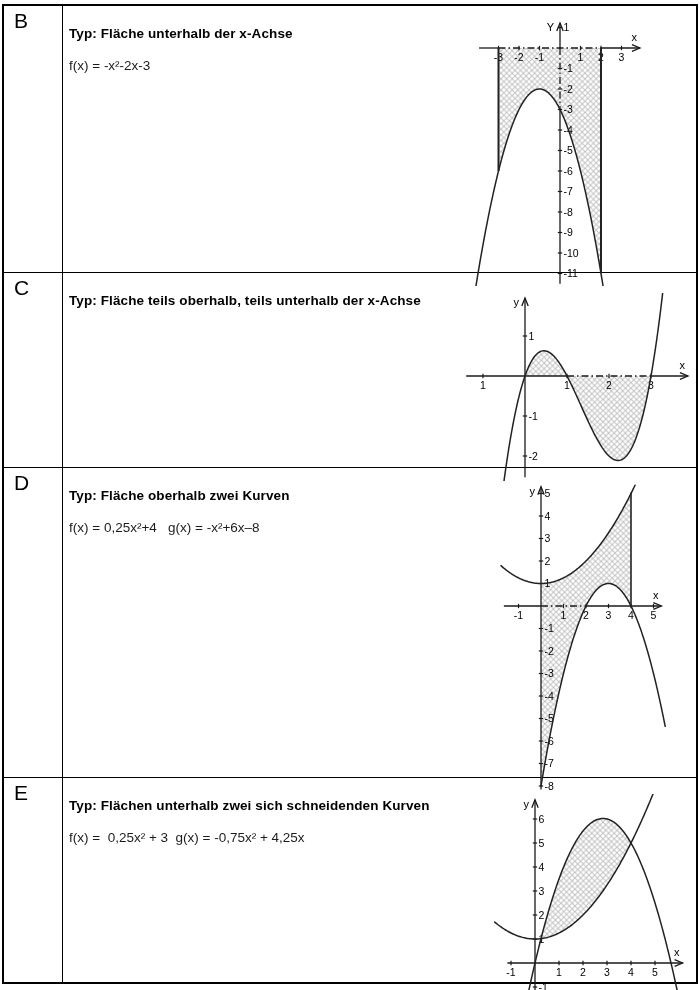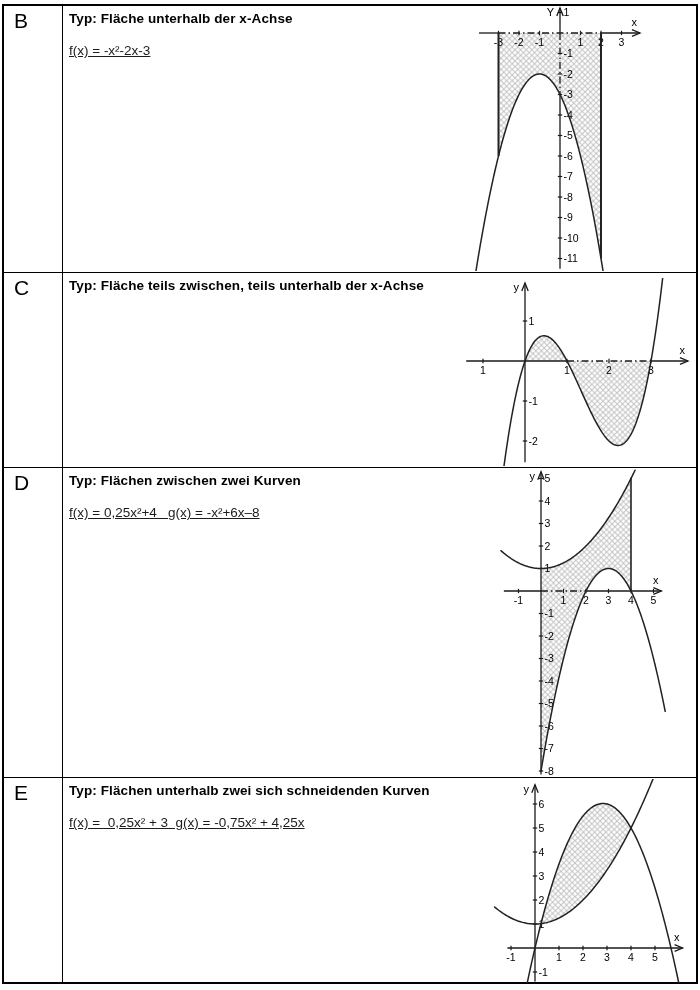--- a/index.html
+++ b/index.html
@@ -7,23 +7,23 @@
         font-family:"Liberation Sans","DejaVu Sans",sans-serif;color:#000;overflow:hidden;}
   .tbl{position:absolute;left:2px;top:4px;width:692px;border:2px solid #000;}
   .row{display:flex;border-bottom:1px solid #000;}
   .row:last-child{border-bottom:none;}
   .row-b{height:266px;}
   .row-c{height:194px;}
   .row-d{height:309px;}
   .row-e{height:204px;}
   .cell-label{width:59px;border-right:1px solid #000;box-sizing:border-box;}
   .cell-label span{display:block;padding:3px 0 0 10px;font-size:21px;line-height:1.1;}
-  .cell-main{position:relative;flex:1;padding:5px 0 0 6px;box-sizing:border-box;}
+  .cell-main{position:relative;flex:1;padding:5px 0 0 6px;box-sizing:border-box;margin-top:15px;}
   .row-title{font-weight:bold;font-size:13.5px;letter-spacing:.1px;}
-  .formula{margin-top:17px;font-size:13.5px;white-space:pre;color:#1c1c1c;text-decoration:underline;}
+  .formula{margin-top:17px;font-size:13.5px;white-space:pre;color:#1c1c1c;}
   .graph{position:absolute;overflow:hidden;}
   .graph-b{top:-1px;right:1px;}
   .graph-c{top:5px;right:1px;}
   .graph-d{top:0px;right:1px;}
   .graph-e{top:1px;right:1px;}
   svg{display:block;overflow:hidden;}
 </style>
 </head>
 <body>
 
@@ -97,21 +97,21 @@
             </svg>
           </div>
       </div>
     </div>
 
     <div class="row row-c">
       <div class="cell-label">
         <span>C</span>
       </div>
       <div class="cell-main">
-        <div class="row-title">Typ: Fläche teils zwischen, teils unterhalb der x-Achse</div>
+        <div class="row-title">Typ: Fläche teils oberhalb, teils unterhalb der x-Achse</div>
         <div class="graph graph-c" id="graph-C">
             <svg width="232" height="188" viewBox="0 0 232 188">
               <defs>
                 <pattern id="hatch-C" width="5.6" height="5.6" patternUnits="userSpaceOnUse">
                   <path d="M0 5.6 L5.6 0 M0 0 L5.6 5.6" stroke="#c3c3c3" stroke-width="1" fill="none"></path>
                 </pattern>
               </defs>
               <polygon points="62.00,83.00 62.60,81.32 63.20,79.70 63.80,78.15 64.40,76.66 65.00,75.23 65.60,73.86 66.20,72.56 66.80,71.32 67.40,70.13 68.00,69.01 68.60,67.94 69.20,66.93 69.80,65.98 70.40,65.08 71.00,64.24 71.60,63.45 72.20,62.72 72.80,62.04 73.40,61.42 74.00,60.84 74.60,60.32 75.20,59.85 75.80,59.43 76.40,59.05 77.00,58.73 77.60,58.45 78.20,58.22 78.80,58.04 79.40,57.90 80.00,57.81 80.60,57.76 81.20,57.76 81.80,57.80 82.40,57.88 83.00,58.00 83.60,58.16 84.20,58.37 84.80,58.61 85.40,58.89 86.00,59.21 86.60,59.57 87.20,59.96 87.80,60.39 88.40,60.85 89.00,61.35 89.60,61.89 90.20,62.45 90.80,63.05 91.40,63.68 92.00,64.34 92.60,65.03 93.20,65.75 93.80,66.50 94.40,67.28 95.00,68.09 95.60,68.92 96.20,69.78 96.80,70.66 97.40,71.57 98.00,72.50 98.60,73.46 99.20,74.44 99.80,75.44 100.40,76.46 101.00,77.50 101.60,78.57 102.20,79.65 102.80,80.75 103.40,81.87 104.00,83.00 104.00,83.00 103.40,83.00 102.80,83.00 102.20,83.00 101.60,83.00 101.00,83.00 100.40,83.00 99.80,83.00 99.20,83.00 98.60,83.00 98.00,83.00 97.40,83.00 96.80,83.00 96.20,83.00 95.60,83.00 95.00,83.00 94.40,83.00 93.80,83.00 93.20,83.00 92.60,83.00 92.00,83.00 91.40,83.00 90.80,83.00 90.20,83.00 89.60,83.00 89.00,83.00 88.40,83.00 87.80,83.00 87.20,83.00 86.60,83.00 86.00,83.00 85.40,83.00 84.80,83.00 84.20,83.00 83.60,83.00 83.00,83.00 82.40,83.00 81.80,83.00 81.20,83.00 80.60,83.00 80.00,83.00 79.40,83.00 78.80,83.00 78.20,83.00 77.60,83.00 77.00,83.00 76.40,83.00 75.80,83.00 75.20,83.00 74.60,83.00 74.00,83.00 73.40,83.00 72.80,83.00 72.20,83.00 71.60,83.00 71.00,83.00 70.40,83.00 69.80,83.00 69.20,83.00 68.60,83.00 68.00,83.00 67.40,83.00 66.80,83.00 66.20,83.00 65.60,83.00 65.00,83.00 64.40,83.00 63.80,83.00 63.20,83.00 62.60,83.00 62.00,83.00" fill="url(#hatch-C)" stroke="none"></polygon>
               <polygon points="104.00,83.00 105.20,83.00 106.40,83.00 107.60,83.00 108.80,83.00 110.00,83.00 111.20,83.00 112.40,83.00 113.60,83.00 114.80,83.00 116.00,83.00 117.20,83.00 118.40,83.00 119.60,83.00 120.80,83.00 122.00,83.00 123.20,83.00 124.40,83.00 125.60,83.00 126.80,83.00 128.00,83.00 129.20,83.00 130.40,83.00 131.60,83.00 132.80,83.00 134.00,83.00 135.20,83.00 136.40,83.00 137.60,83.00 138.80,83.00 140.00,83.00 141.20,83.00 142.40,83.00 143.60,83.00 144.80,83.00 146.00,83.00 147.20,83.00 148.40,83.00 149.60,83.00 150.80,83.00 152.00,83.00 153.20,83.00 154.40,83.00 155.60,83.00 156.80,83.00 158.00,83.00 159.20,83.00 160.40,83.00 161.60,83.00 162.80,83.00 164.00,83.00 165.20,83.00 166.40,83.00 167.60,83.00 168.80,83.00 170.00,83.00 171.20,83.00 172.40,83.00 173.60,83.00 174.80,83.00 176.00,83.00 177.20,83.00 178.40,83.00 179.60,83.00 180.80,83.00 182.00,83.00 183.20,83.00 184.40,83.00 185.60,83.00 186.80,83.00 188.00,83.00 188.00,83.00 186.80,89.69 185.60,96.07 184.40,102.13 183.20,107.88 182.00,113.32 180.80,118.47 179.60,123.32 178.40,127.89 177.20,132.17 176.00,136.18 174.80,139.92 173.60,143.39 172.40,146.60 171.20,149.56 170.00,152.27 168.80,154.74 167.60,156.97 166.40,158.97 165.20,160.75 164.00,162.30 162.80,163.64 161.60,164.77 160.40,165.70 159.20,166.43 158.00,166.97 156.80,167.32 155.60,167.49 154.40,167.48 153.20,167.30 152.00,166.97 150.80,166.47 149.60,165.82 148.40,165.02 147.20,164.08 146.00,163.00 144.80,161.79 143.60,160.46 142.40,159.01 141.20,157.44 140.00,155.77 138.80,153.99 137.60,152.12 136.40,150.16 135.20,148.10 134.00,145.97 132.80,143.77 131.60,141.49 130.40,139.16 129.20,136.76 128.00,134.31 126.80,131.82 125.60,129.28 124.40,126.71 123.20,124.11 122.00,121.48 120.80,118.84 119.60,116.18 118.40,113.52 117.20,110.85 116.00,108.19 114.80,105.54 113.60,102.90 112.40,100.28 111.20,97.69 110.00,95.13 108.80,92.61 107.60,90.13 106.40,87.69 105.20,85.32 104.00,83.00" fill="url(#hatch-C)" stroke="none"></polygon>
               <line x1="3.200000000000003" y1="83" x2="104" y2="83" stroke="#1a1a1a" stroke-width="1.3"></line>
@@ -140,21 +140,21 @@
             </svg>
           </div>
       </div>
     </div>
 
     <div class="row row-d">
       <div class="cell-label">
         <span>D</span>
       </div>
       <div class="cell-main">
-        <div class="row-title">Typ: Flächen zwischen zwei Kurven</div>
+        <div class="row-title">Typ: Fläche oberhalb zwei Kurven</div>
         <div class="formula">f(x) = 0,25x²+4   g(x) = -x²+6x–8</div>
         <div class="graph graph-d" id="graph-D">
             <svg width="234" height="308" viewBox="0 0 234 308">
               <defs>
                 <pattern id="hatch-D" width="5.6" height="5.6" patternUnits="userSpaceOnUse">
                   <path d="M0 5.6 L5.6 0 M0 0 L5.6 5.6" stroke="#c3c3c3" stroke-width="1" fill="none"></path>
                 </pattern>
               </defs>
               <polygon points="80.00,100.50 81.29,100.48 82.57,100.43 83.86,100.33 85.14,100.21 86.43,100.04 87.71,99.84 89.00,99.60 90.29,99.32 91.57,99.01 92.86,98.66 94.14,98.28 95.43,97.86 96.71,97.40 98.00,96.90 99.29,96.37 100.57,95.80 101.86,95.19 103.14,94.55 104.43,93.87 105.71,93.15 107.00,92.40 108.29,91.61 109.57,90.78 110.86,89.92 112.14,89.02 113.43,88.08 114.71,87.11 116.00,86.10 117.29,85.05 118.57,83.97 119.86,82.85 121.14,81.69 122.43,80.50 123.71,79.27 125.00,78.00 126.29,76.70 127.57,75.36 128.86,73.98 130.14,72.56 131.43,71.11 132.71,69.62 134.00,68.10 135.29,66.54 136.57,64.94 137.86,63.31 139.14,61.63 140.43,59.93 141.71,58.18 143.00,56.40 144.29,54.58 145.57,52.73 146.86,50.83 148.14,48.91 149.43,46.94 150.71,44.94 152.00,42.90 153.29,40.82 154.57,38.71 155.86,36.56 157.14,34.38 158.43,32.16 159.71,29.90 161.00,27.60 162.29,25.27 163.57,22.90 164.86,20.49 166.14,18.05 167.43,15.57 168.71,13.05 170.00,10.50 170.00,123.00 168.71,120.50 167.43,118.15 166.14,115.95 164.86,113.89 163.57,111.98 162.29,110.22 161.00,108.60 159.71,107.13 158.43,105.81 157.14,104.63 155.86,103.60 154.57,102.72 153.29,101.99 152.00,101.40 150.71,100.96 149.43,100.67 148.14,100.52 146.86,100.52 145.57,100.67 144.29,100.96 143.00,101.40 141.71,101.99 140.43,102.72 139.14,103.60 137.86,104.63 136.57,105.81 135.29,107.13 134.00,108.60 132.71,110.22 131.43,111.98 130.14,113.89 128.86,115.95 127.57,118.15 126.29,120.50 125.00,123.00 123.71,125.64 122.43,128.44 121.14,131.38 119.86,134.46 118.57,137.69 117.29,141.07 116.00,144.60 114.71,148.27 113.43,152.09 112.14,156.06 110.86,160.18 109.57,164.44 108.29,168.84 107.00,173.40 105.71,178.10 104.43,182.95 103.14,187.95 101.86,193.09 100.57,198.38 99.29,203.82 98.00,209.40 96.71,215.13 95.43,221.01 94.14,227.03 92.86,233.20 91.57,239.52 90.29,245.99 89.00,252.60 87.71,259.36 86.43,266.27 85.14,273.32 83.86,280.52 82.57,287.87 81.29,295.36 80.00,303.00" fill="url(#hatch-D)" stroke="none"></polygon>
               <line x1="42.875" y1="123" x2="80" y2="123" stroke="#1a1a1a" stroke-width="1.3"></line>

